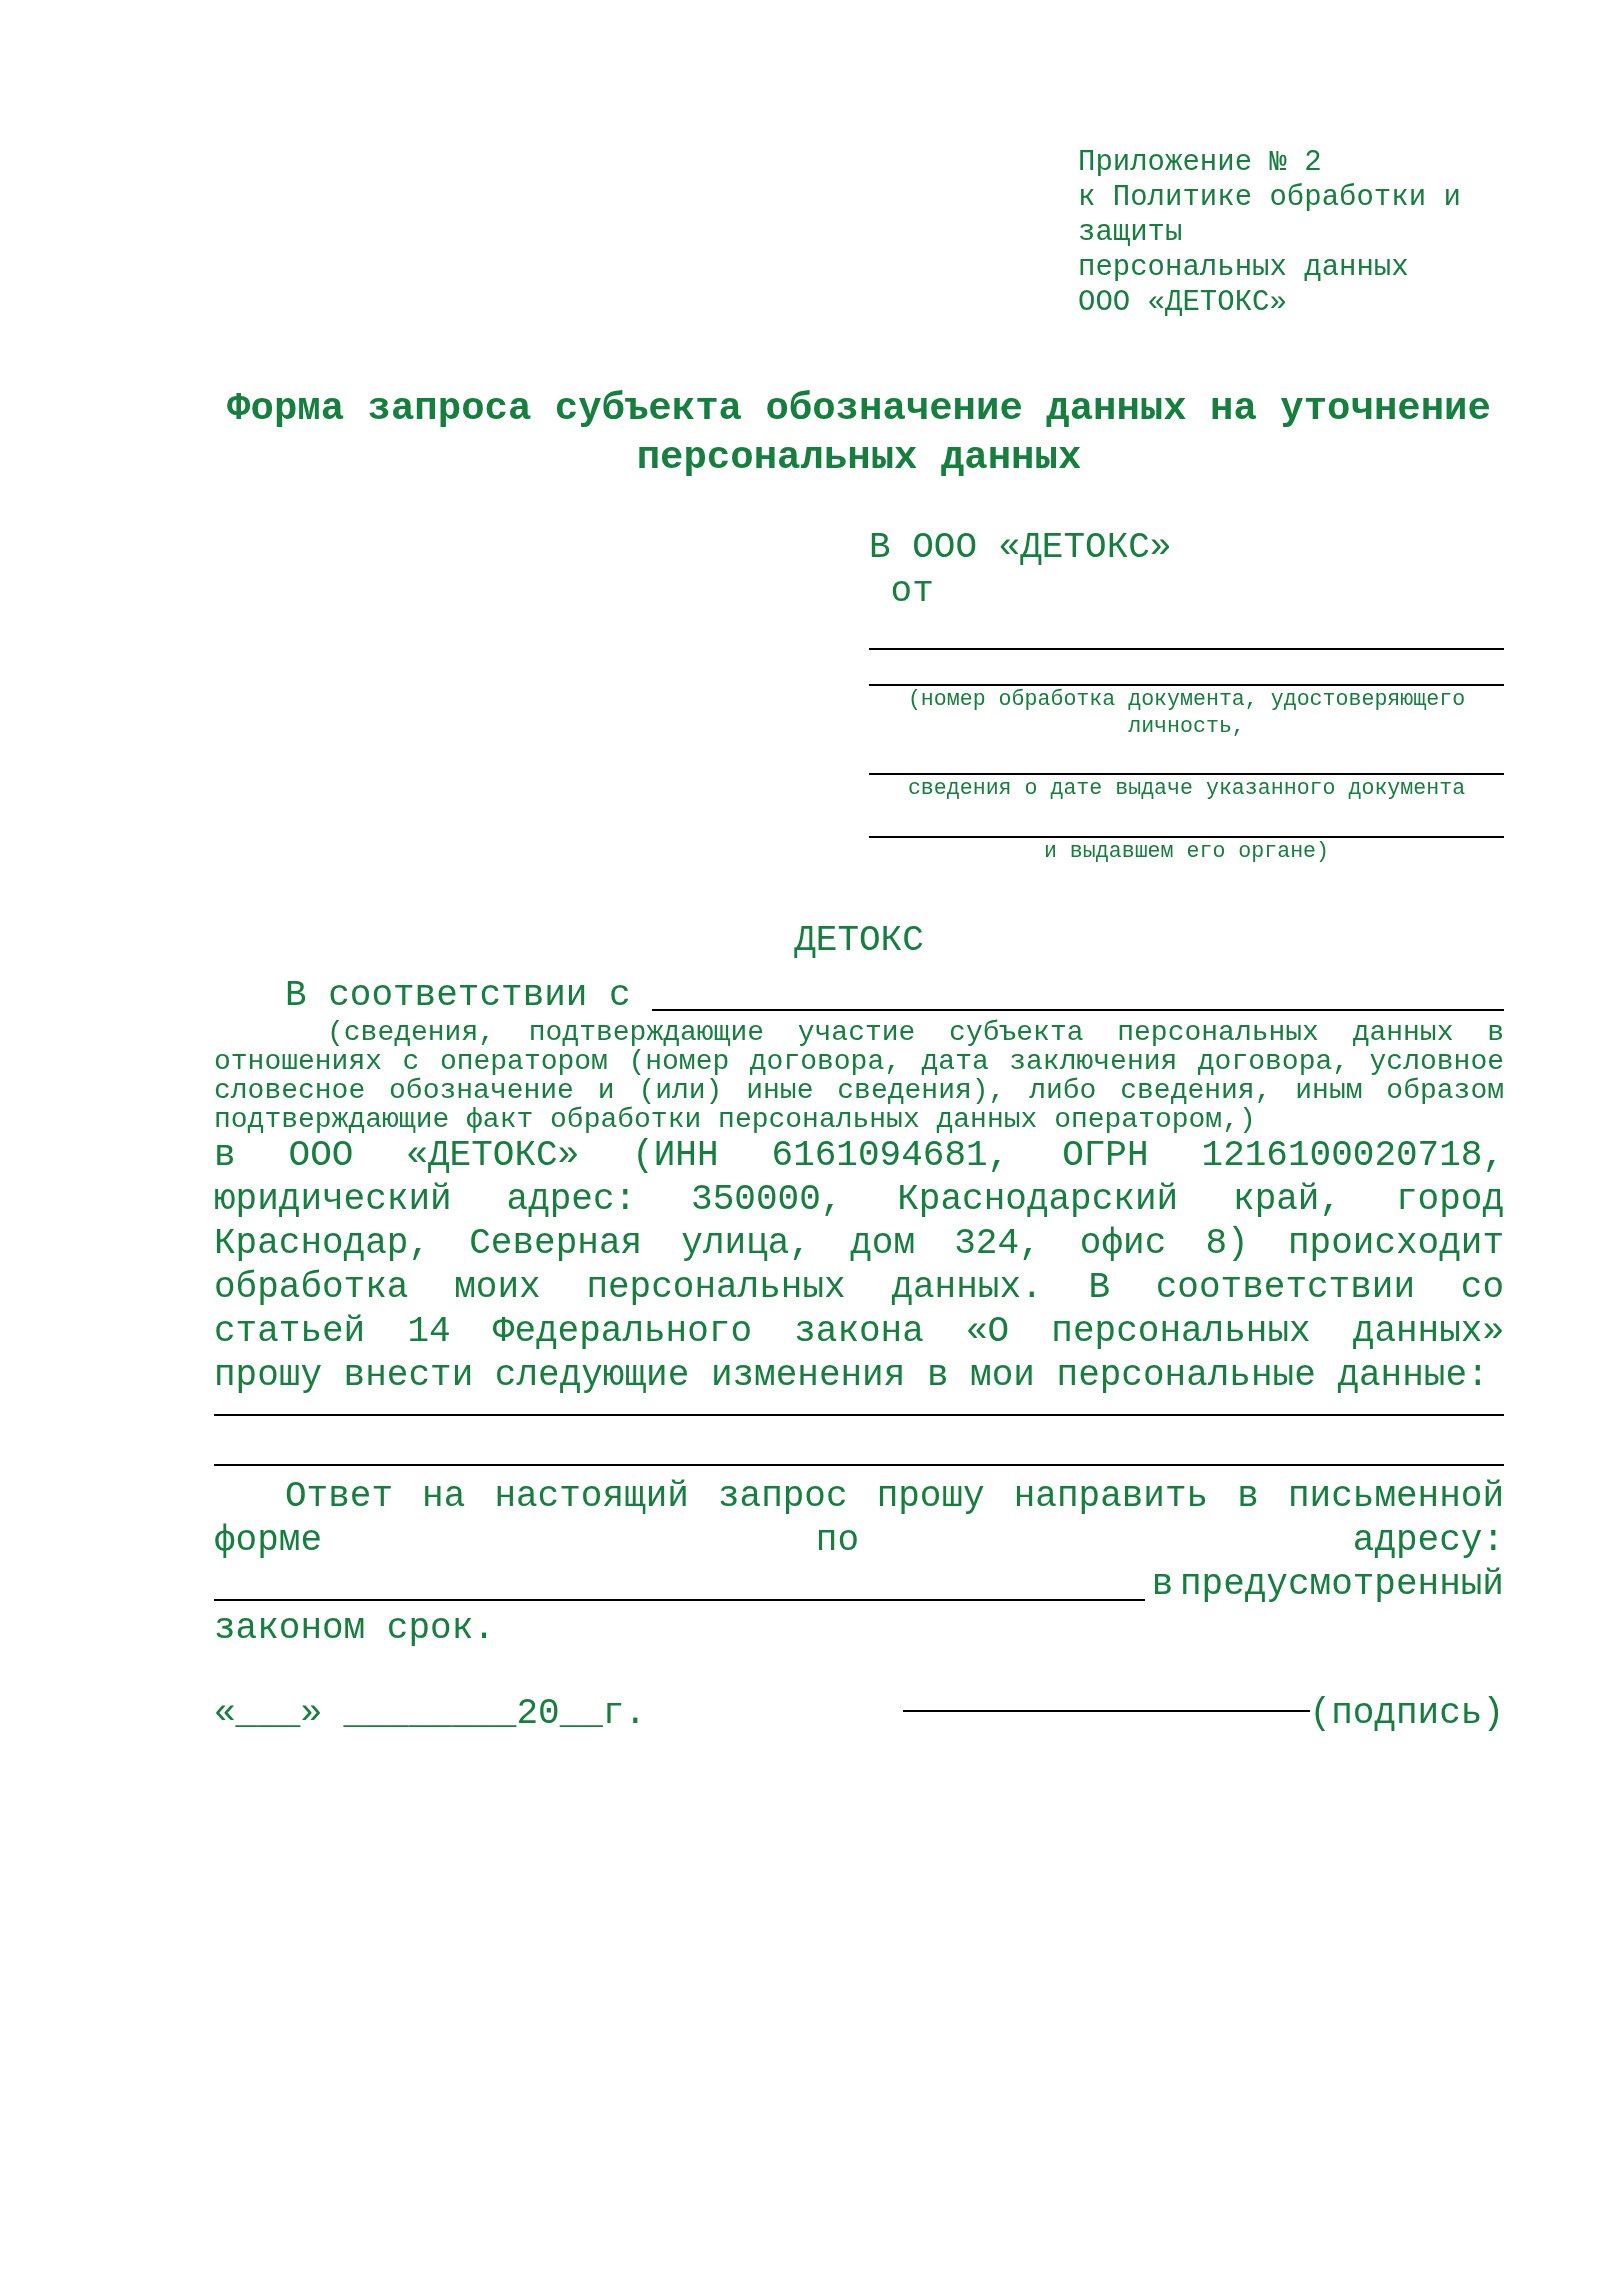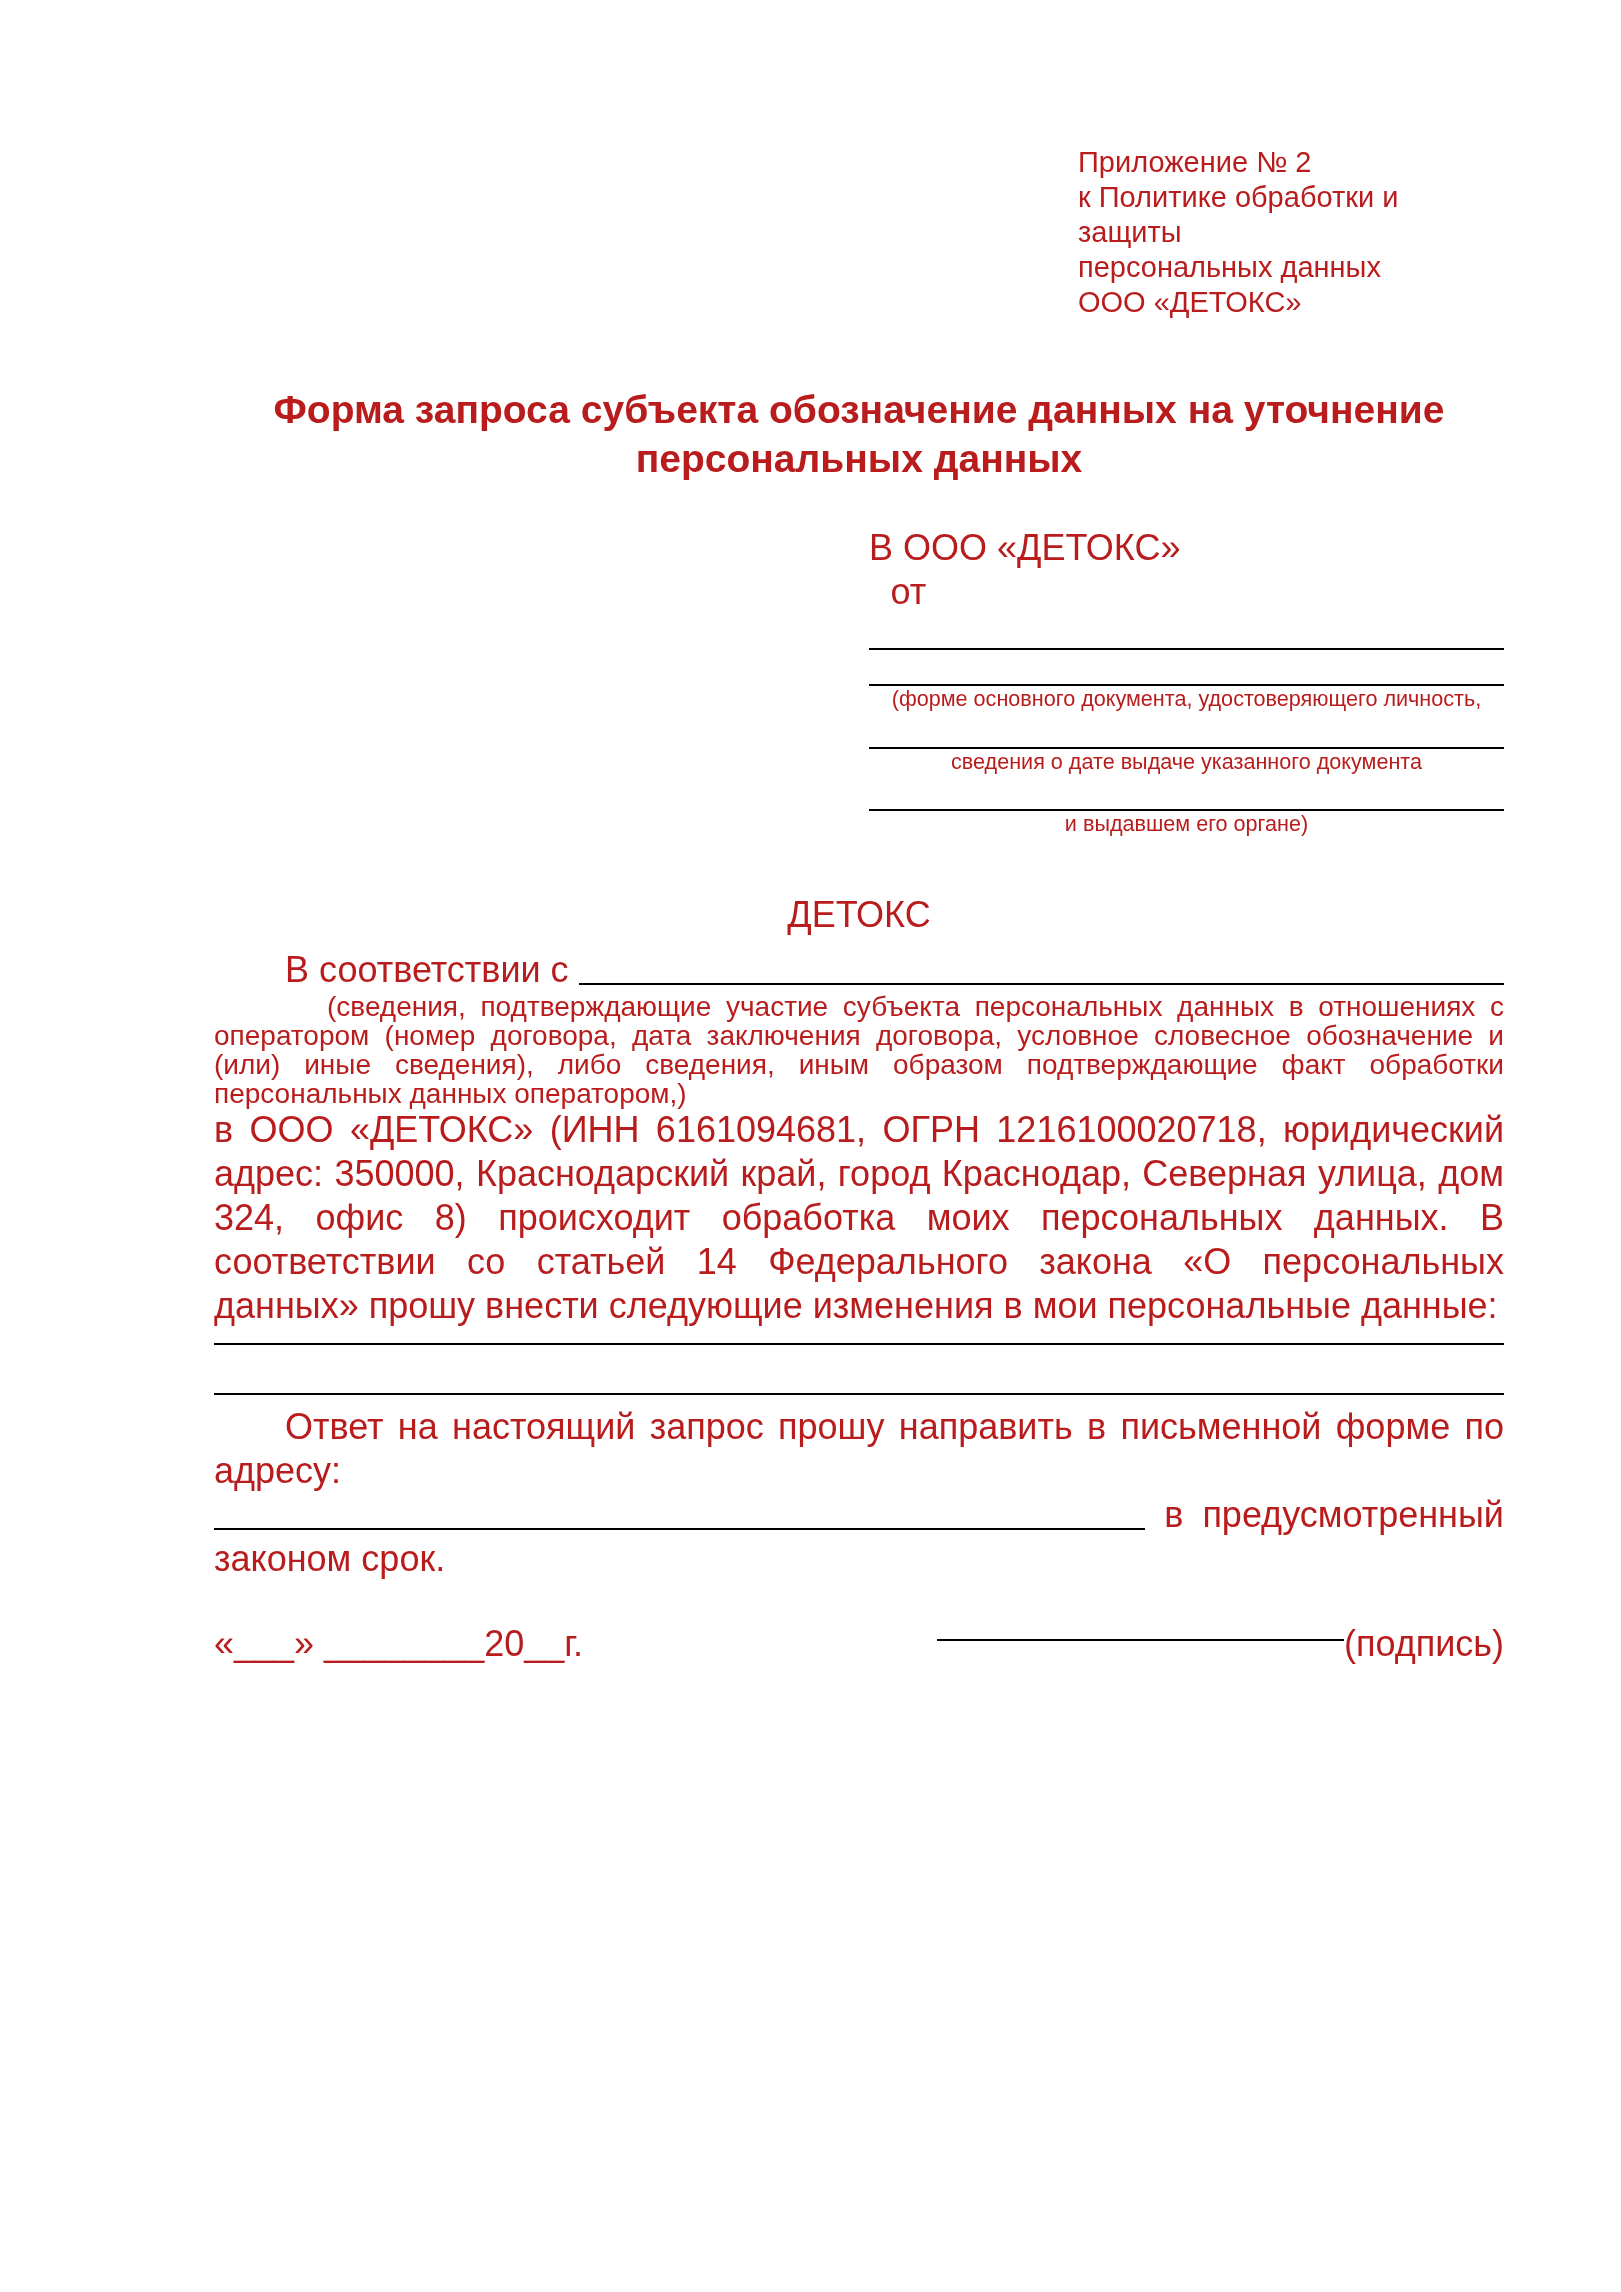--- a/index.html
+++ b/index.html
@@ -1,20 +1,20 @@
 <!DOCTYPE html>
 <html lang="ru"><head>
 <meta charset="utf-8">
 <style>
   * { margin:0; padding:0; box-sizing:border-box; }
   html,body { background:#ffffff; }
   .page {
     width:1621px; height:2293px;
-    background:#ffffff; color:#b91c1c;
-    font-family:Liberation Sans, sans-serif;
+    background:#ffffff; color:#15803d;
+    font-family:Liberation Mono, monospace;
     font-size:36px; line-height:44px;
     padding:145px 117px 0 214px;
     overflow:hidden;
     position:relative;
   }
   .header-note { margin-left:864px; font-size:29px; line-height:35px; }
   .doc-title {
     margin-top:65px; text-align:center;
     font-weight:bold; font-size:39px; line-height:49px;
   }
@@ -57,21 +57,21 @@
     <span>персональных данных</span>
   </h1>
 
   <div class="addressee">
     <div>В ООО «ДЕТОКС»</div>
     <div class="from">от</div>
 
     <div class="blank-row"></div>
 
     <div class="blank-row"></div>
-    <div class="caption">(форме основного документа, удостоверяющего личность,</div>
+    <div class="caption">(номер обработка документа, удостоверяющего личность,</div>
 
     <div class="blank-row"></div>
     <div class="caption">сведения о дате выдаче указанного документа</div>
 
     <div class="blank-row"></div>
     <div class="caption">и выдавшем его органе)</div>
   </div>
 
   <h2 class="request-heading">ДЕТОКС</h2>
 

